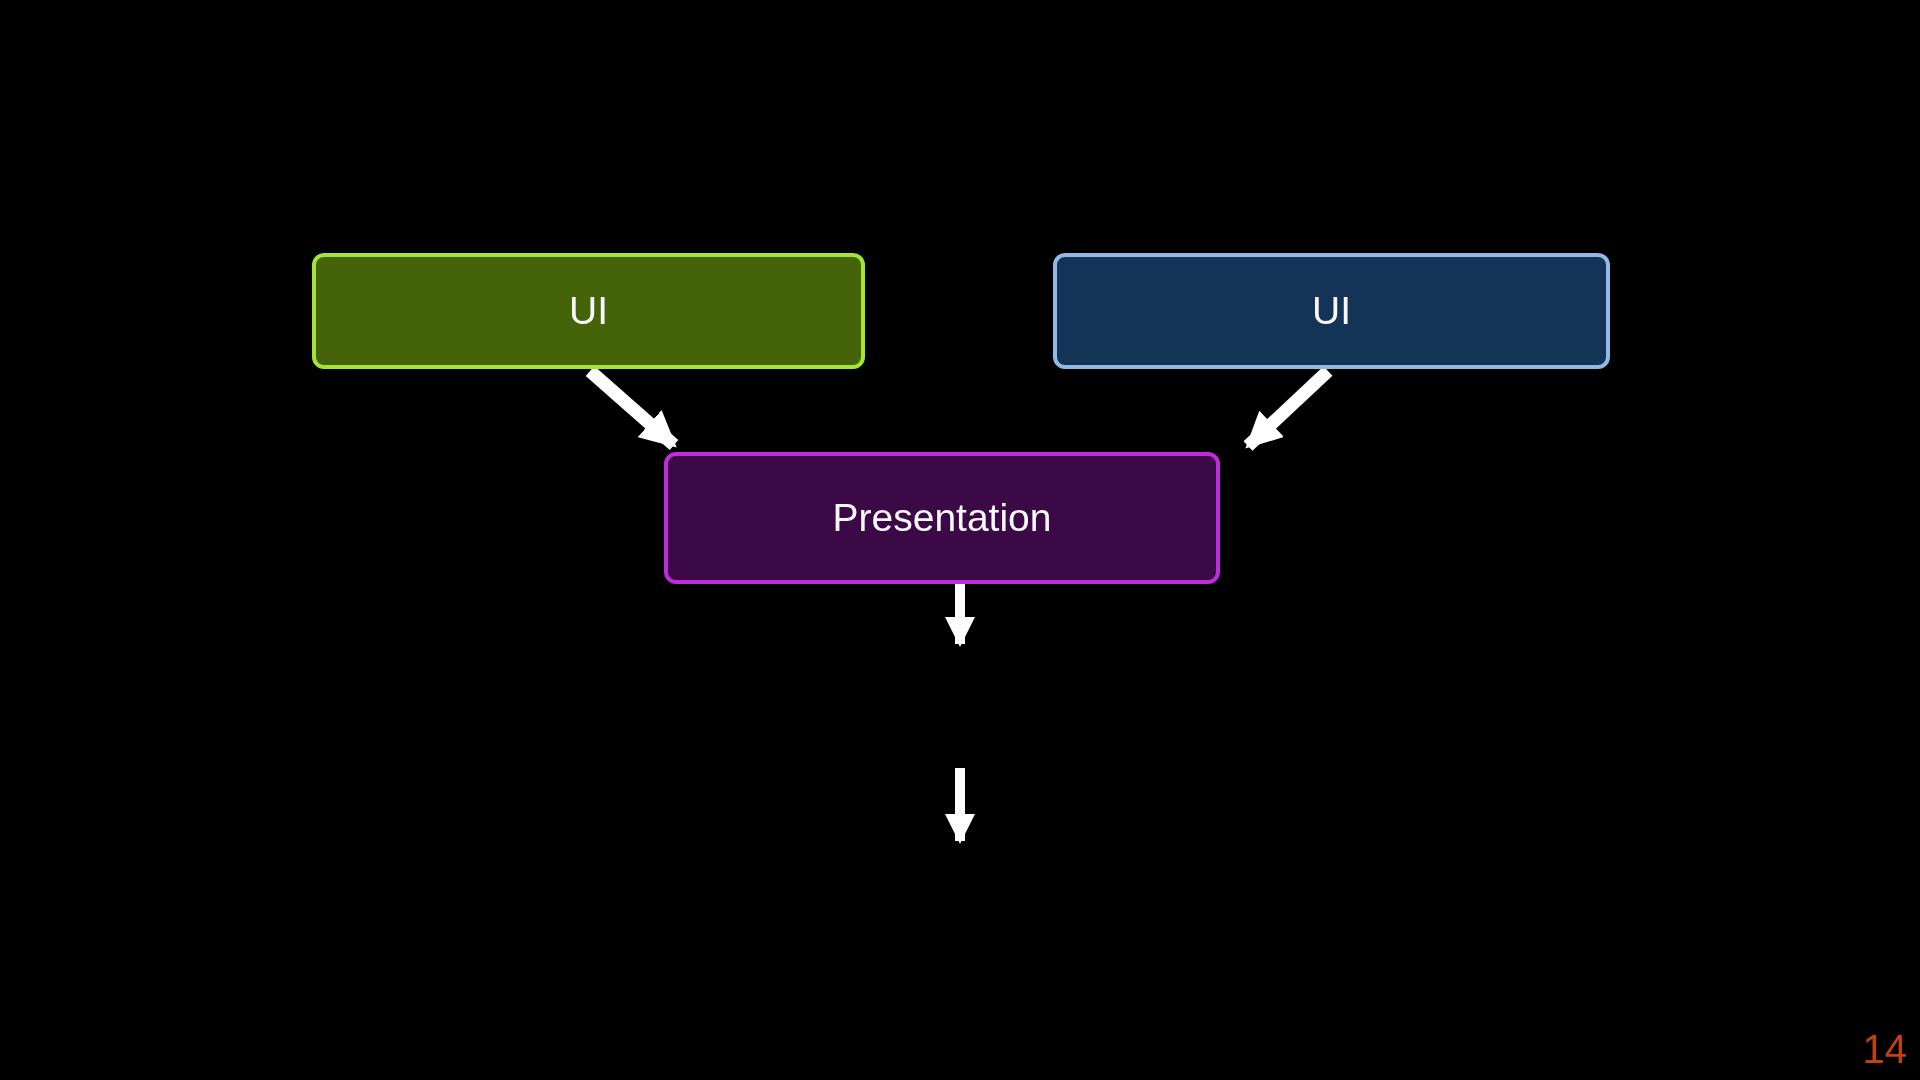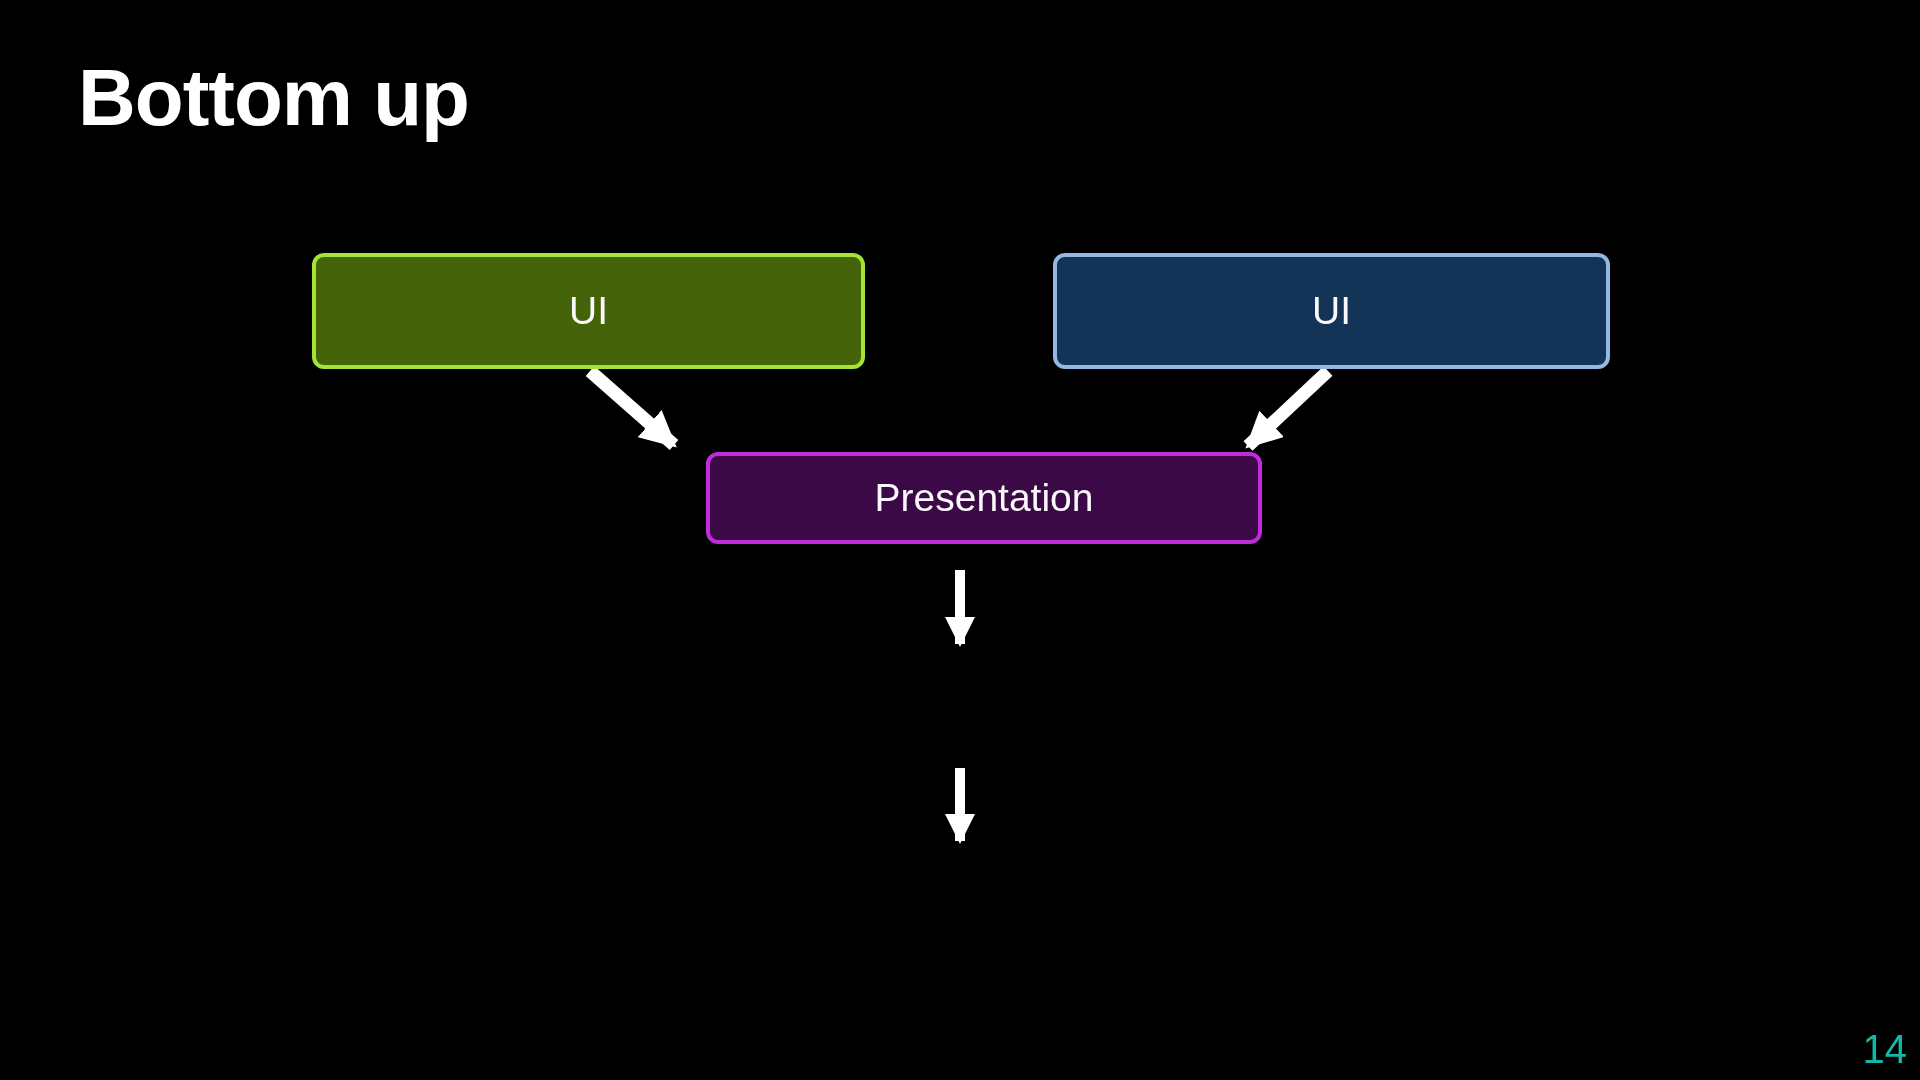--- a/index.html
+++ b/index.html
@@ -41,48 +41,47 @@
     left: 312px; top: 253px; width: 553px; height: 116px;
     background: #456308;
     border-color: #A3E532;
   }
   .node-ui-right {
     left: 1053px; top: 253px; width: 557px; height: 116px;
     background: #143457;
     border-color: #92B9E4;
   }
   .node-purple {
-    left: 706px; width: 556px; height: 92px;
+    left: 664px; width: 556px; height: 132px;
     background: #3C0947;
     border-color: #C02CDB;
   }
   .node-presentation { top: 452px; }
   .node-business     { top: 650px; }
   .node-data         { top: 847px; }
   .arrows {
     position: absolute;
     left: 0; top: 0;
     width: 1920px;
     height: 1080px;
     pointer-events: none;
   }
   .page-number {
     position: absolute;
     right: 13px;
     bottom: 8px;
     font-size: 40px;
-    color: #14b8a6;
+    color: #c2410c;
   }
 </style>
 </head>
 <body>
 
 <div class="slide">
 
-  <h1 class="title">Bottom up</h1>
 
   <svg class="arrows" viewBox="0 0 1920 1080" xmlns="http://www.w3.org/2000/svg">
     <defs>
       <marker id="head-big" viewBox="0 0 10 10" refX="9" refY="5" markerWidth="36" markerHeight="36" orient="auto" markerUnits="userSpaceOnUse">
         <path d="M0,0 L10,5 L0,10 z" fill="#FFFFFF"></path>
       </marker>
       <marker id="head-small" viewBox="0 0 10 10" refX="9" refY="5" markerWidth="30" markerHeight="30" orient="auto" markerUnits="userSpaceOnUse">
         <path d="M0,0 L10,5 L0,10 z" fill="#FFFFFF"></path>
       </marker>
     </defs>

